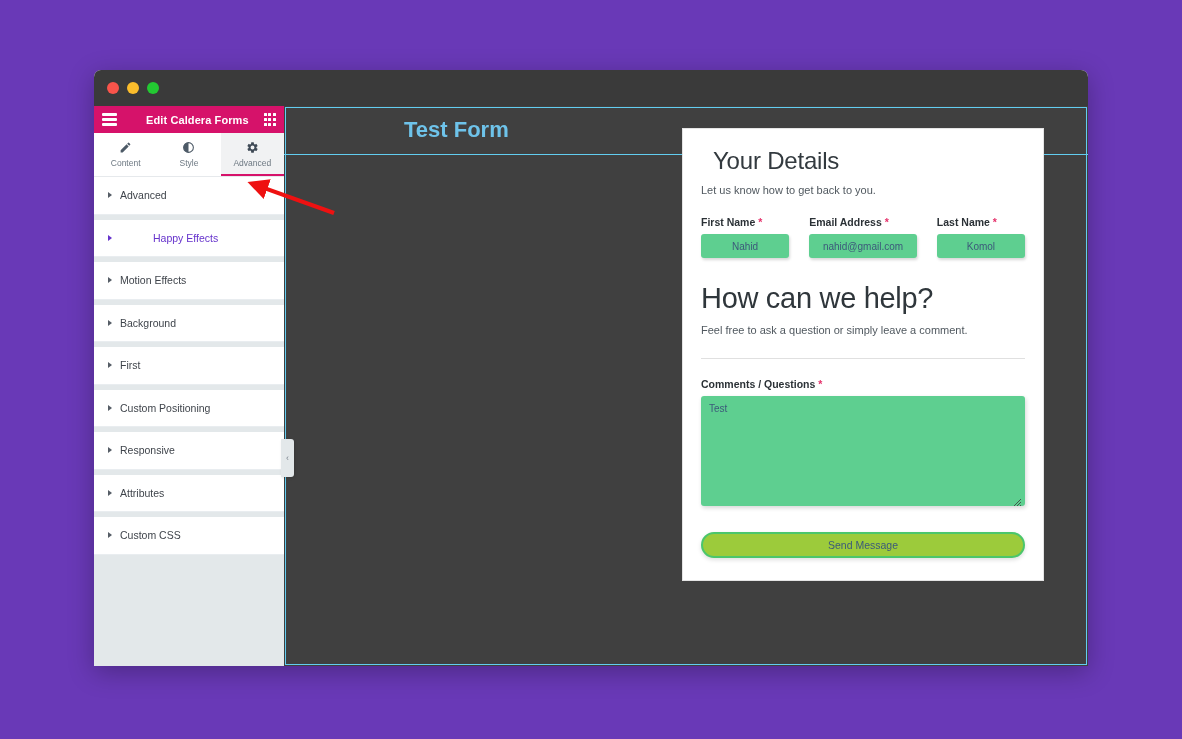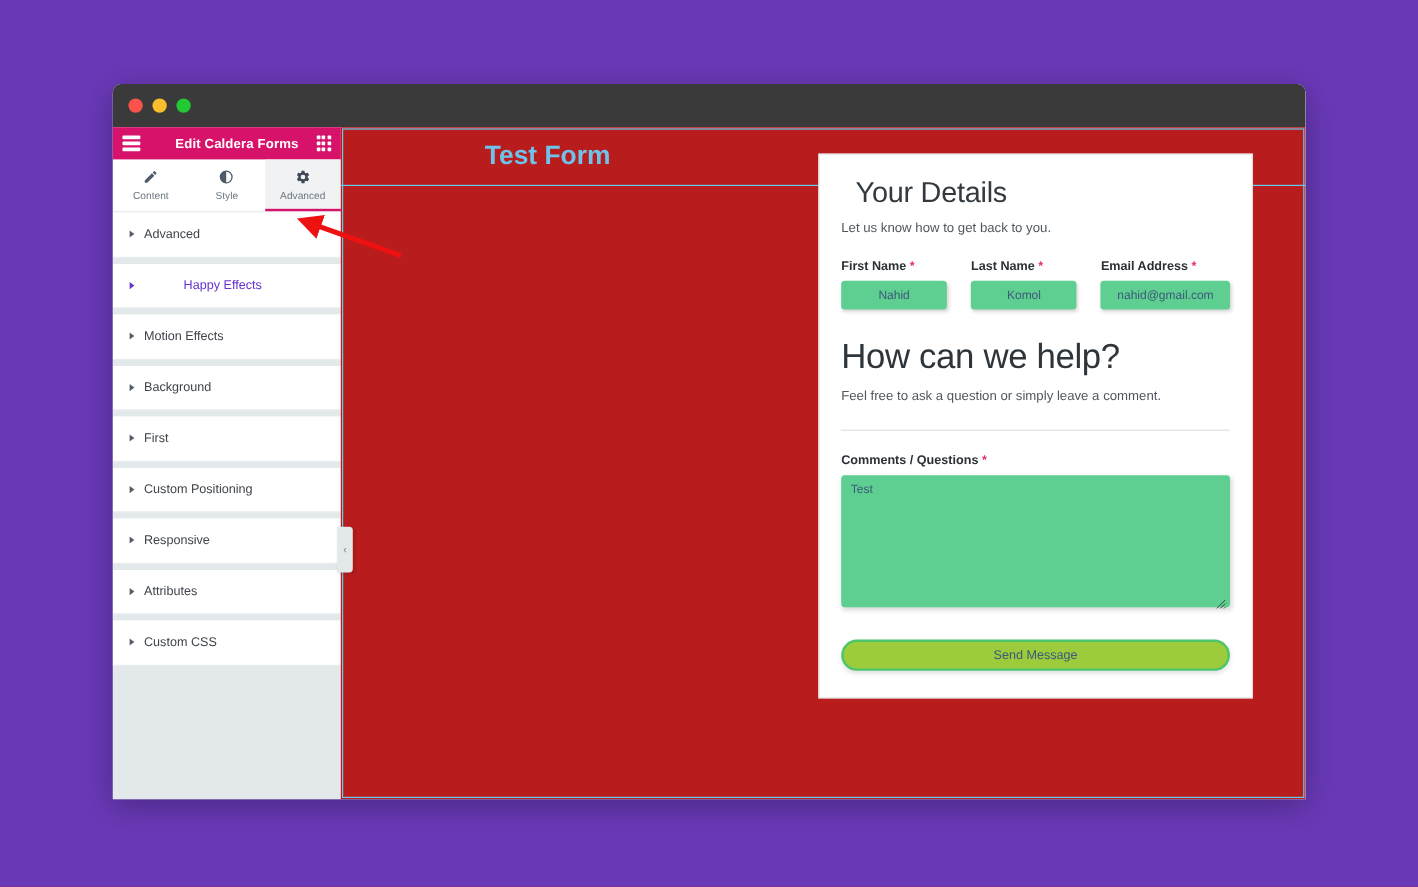--- a/index.html
+++ b/index.html
@@ -93,21 +93,21 @@
     width: 13px; height: 38px;
     background: #e3e8ea; border-radius: 0 3px 3px 0;
     display: flex; align-items: center; justify-content: center;
     font-size: 9px; color: #7b848d; cursor: pointer;
     box-shadow: 1px 1px 3px rgba(0,0,0,.12);
     z-index: 5;
   }
 
   
   .canvas {
-    flex: 1; background: #b91c1c; position: relative; overflow: hidden;
+    flex: 1; background: #404040; position: relative; overflow: hidden;
   }
   .section-outline {
     position: absolute; left: 1px; top: 1px; right: 1px; bottom: 1px;
     border: 1.4px solid #62cdf0;
     pointer-events: none;
   }
   .page-head {
     height: 49px; display: flex; align-items: center;
     position: relative;
     border-bottom: 1.4px solid #62cdf0;
@@ -344,33 +344,33 @@
         <div class="form-sub">Let us know how to get back to you.</div>
 
         <div class="row3">
           <div class="field">
             <label class="flabel">
               <span>First Name</span>
               <span class="req">*</span>
             </label>
             <input class="finput" type="text" value="Nahid" style="">
           </div>
+          <div class="field wide">
+            <label class="flabel">
+              <span>Email Address</span>
+              <span class="req">*</span>
+            </label>
+            <input class="finput" type="text" value="nahid@gmail.com" style="">
+          </div>
           <div class="field">
             <label class="flabel">
               <span>Last Name</span>
               <span class="req">*</span>
             </label>
             <input class="finput" type="text" value="Komol" style="">
-          </div>
-          <div class="field wide">
-            <label class="flabel">
-              <span>Email Address</span>
-              <span class="req">*</span>
-            </label>
-            <input class="finput" type="text" value="nahid@gmail.com" style="">
           </div>
         </div>
 
         <div class="form-h2">How can we help?</div>
         <div class="form-sub">Feel free to ask a question or simply leave a comment.</div>
 
         <div class="divider"></div>
 
         <label class="flabel">
           <span>Comments / Questions</span>

